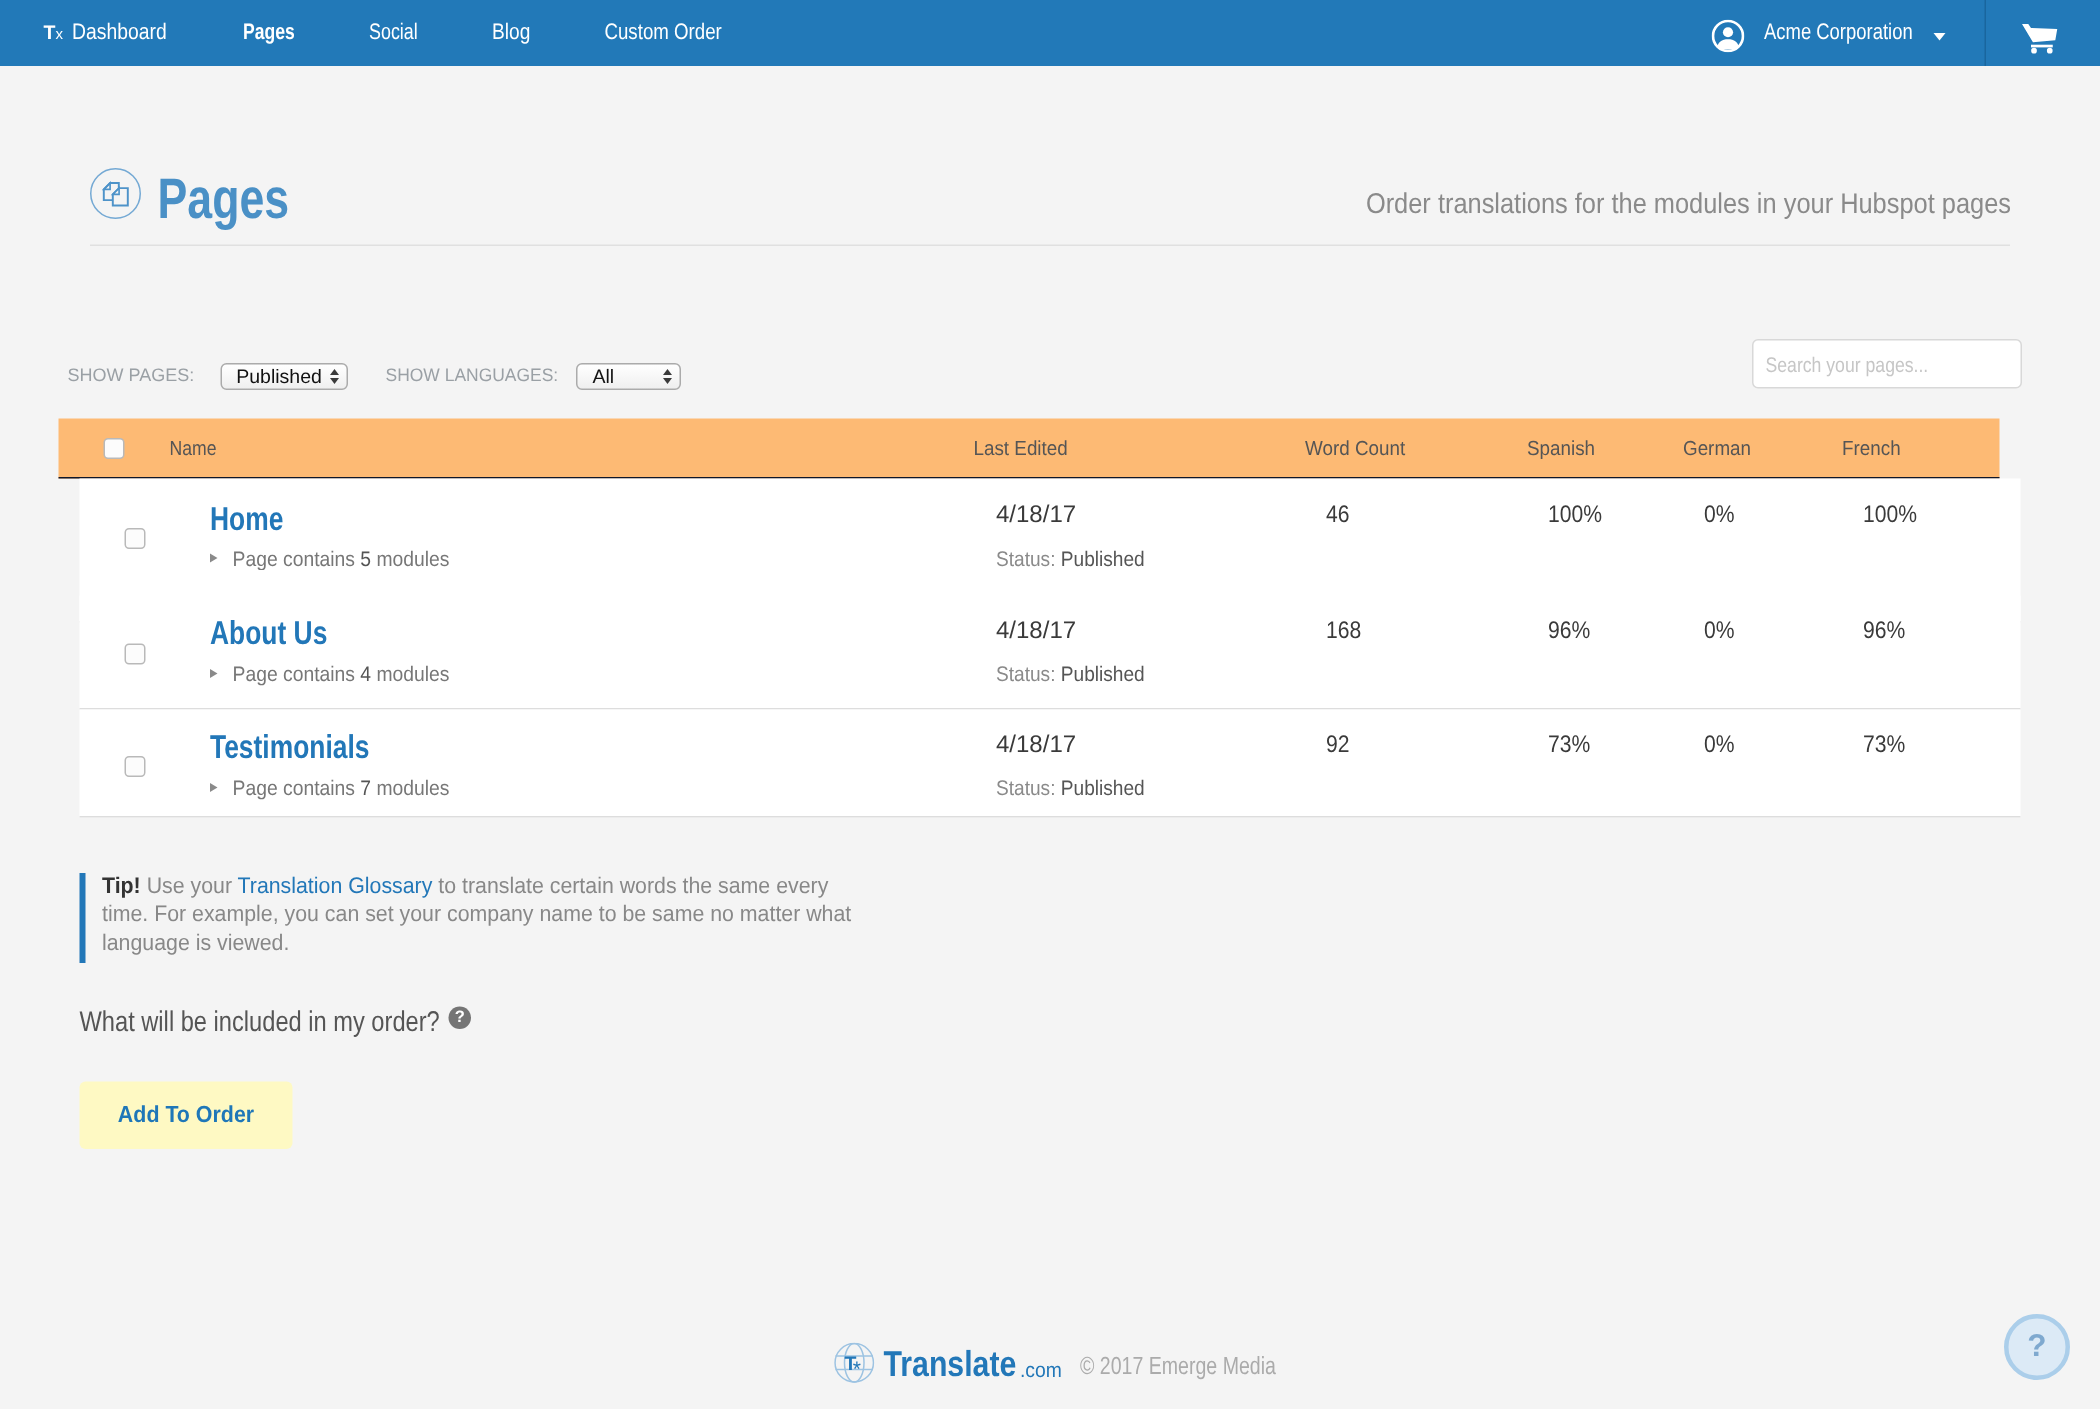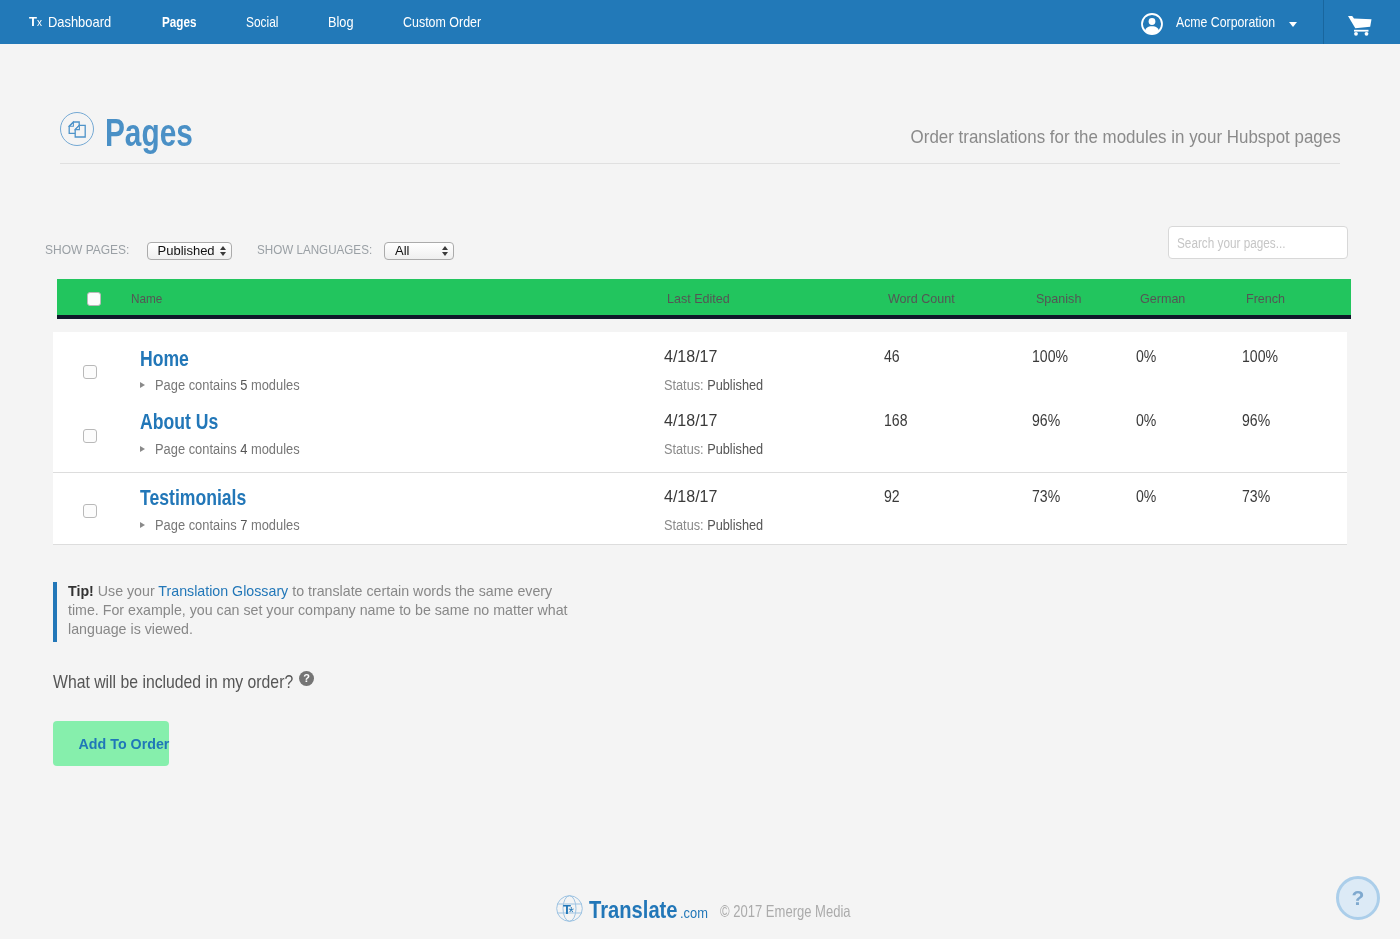--- a/index.html
+++ b/index.html
@@ -24,21 +24,21 @@
 
 .flabel { position:absolute; font-size:12px; color:#9aa0a5; top:243px; line-height:1.2; }
 .selectbox { position:absolute; top:242px; height:18px; background:linear-gradient(#ffffff,#efefef); border:1px solid #ababab; border-radius:4px; font-size:13px; color:#111; line-height:15px; padding-left:10px; }
 .selarrows { position:absolute; right:5px; top:3px; }
 .selarrows .up { display:block; width:0;height:0;border-left:3.5px solid transparent;border-right:3.5px solid transparent;border-bottom:4.5px solid #3a3a3a; margin-bottom:1.5px;}
 .selarrows .dn { display:block; width:0;height:0;border-left:3.5px solid transparent;border-right:3.5px solid transparent;border-top:4.5px solid #3a3a3a;}
 #search { position:absolute; left:1168px; top:226px; width:180px; height:33px; background:#fff; border:1px solid #d8d8d8; border-radius:4px; }
 #search span { position:absolute; left:8px; top:9px; font-size:14px; color:#c6c6c6; line-height:1; display:inline-block; transform-origin:left top; transform:scaleX(0.84); }
 
 
-#thead { position:absolute; left:57px; top:279px; width:1294px; height:40px; background:#22c55e; border-bottom:4px solid #0f172a; }
+#thead { position:absolute; left:39px; top:279px; width:1294px; height:40px; background:#fdba74; border-bottom:1px solid #0f172a; }
 .trow { position:absolute; left:53px; width:1294px; background:#fff; border-bottom:1px solid #ddd; }
 .hcell { position:absolute; font-size:13.5px; color:#555; top:13px; line-height:1; transform-origin:left top; transform:scaleX(0.93); }
 .checkbox { position:absolute; width:14px; height:14px; background:#fcfcfc; border:1px solid #b9b9b9; border-radius:3px; }
 .pname { position:absolute; left:87px; top:16.4px; font-size:22px; font-weight:bold; color:#2277b8; line-height:1; transform-origin:left top; transform:scaleX(0.80); }
 .pmod { position:absolute; left:101.5px; top:46px; font-size:14px; color:#777; line-height:1; transform-origin:left top; transform:scaleX(0.92); }
 .pmod b { color:#555; font-weight:normal; }
 .marrow { position:absolute; left:87px; top:50px; width:0; height:0; border-top:3.5px solid transparent; border-bottom:3.5px solid transparent; border-left:5.5px solid #8a8a8a; }
 .pdate { position:absolute; left:611px; top:17px; font-size:16px; color:#3a3a3a; line-height:1; }
 .pstatus { position:absolute; left:611px; top:46px; font-size:14px; color:#8a8a8a; line-height:1; transform-origin:left top; transform:scaleX(0.91); }
 .pstatus b { color:#555; font-weight:normal; }
@@ -47,21 +47,21 @@
 
 
 #tipbar { position:absolute; left:53px; top:582px; width:4px; height:60px; background:#2277b8; }
 #tiptext { position:absolute; left:68px; top:581px; font-size:15px; color:#888; line-height:19px; transform-origin:left top; transform:scaleX(0.948); }
 #tiptext b { color:#333; }
 #tiptext .lnk { color:#2277b8; }
 
 #whatline { position:absolute; left:53px; top:672px; font-size:19px; color:#555; line-height:1; transform-origin:left top; transform:scaleX(0.83); }
 #qcirc { position:absolute; left:299px; top:671px; width:15px; height:15px; background:#757575; border-radius:50%; color:#fff; font-size:11px; font-weight:bold; text-align:center; line-height:15px; }
 
-#addbtn { position:absolute; left:53px; top:721px; width:116px; height:45px; background:#86efac; border-radius:4px; }
+#addbtn { position:absolute; left:53px; top:721px; width:142px; height:45px; background:#fef9c3; border-radius:4px; }
 #addbtn span { position:absolute; left:0; width:142px; top:0; height:45px; line-height:45px; color:#1f77b8; font-size:15.5px; font-weight:bold; text-align:center; display:inline-block; transform-origin:center center; transform:scaleX(0.92); }
 
 
 #flogotext { position:absolute; left:589px; top:897.5px; font-size:24px; font-weight:bold; color:#2277b8; line-height:1; transform-origin:left top; transform:scaleX(0.84); }
 #fcom { position:absolute; left:680px; top:905.8px; font-size:14px; color:#2277b8; line-height:1; transform-origin:left top; transform:scaleX(0.92); }
 #fcopy { position:absolute; left:720px; top:903px; font-size:16.5px; color:#ababab; line-height:1; transform-origin:left top; transform:scaleX(0.79); }
 #help { position:absolute; left:1336px; top:875.5px; width:44px; height:44px; border-radius:50%; background:#dceaf6; border:3px solid #abceea; color:#7fa9cf; font-size:21px; font-weight:bold; text-align:center; line-height:37px; }
 </style>
 </head>
 <body>
@@ -123,21 +123,21 @@
 <div id="thead">
   <div class="checkbox" style="left:30px; top:12.5px;"></div>
   <div class="hcell" style="left:74px; transform:scaleX(0.87);">Name</div>
   <div class="hcell" style="left:610px;">Last Edited</div>
   <div class="hcell" style="left:831px;">Word Count</div>
   <div class="hcell" style="left:979px;">Spanish</div>
   <div class="hcell" style="left:1083px;">German</div>
   <div class="hcell" style="left:1188.5px;">French</div>
 </div>
 
-<div class="trow" style="top:332px; height:96px;">
+<div class="trow" style="top:319px; height:96px;">
   <div class="checkbox" style="left:30px; top:33px;"></div>
   <div class="pname">Home</div>
   <div class="marrow"></div>
   <div class="pmod">Page contains <b>5</b> modules</div>
   <div class="pdate">4/18/17</div>
   <div class="pstatus">Status: <b>Published</b></div>
   <div class="num pwc">46</div>
   <div class="num pes">100%</div>
   <div class="num pde">0%</div>
   <div class="num pfr">100%</div>

